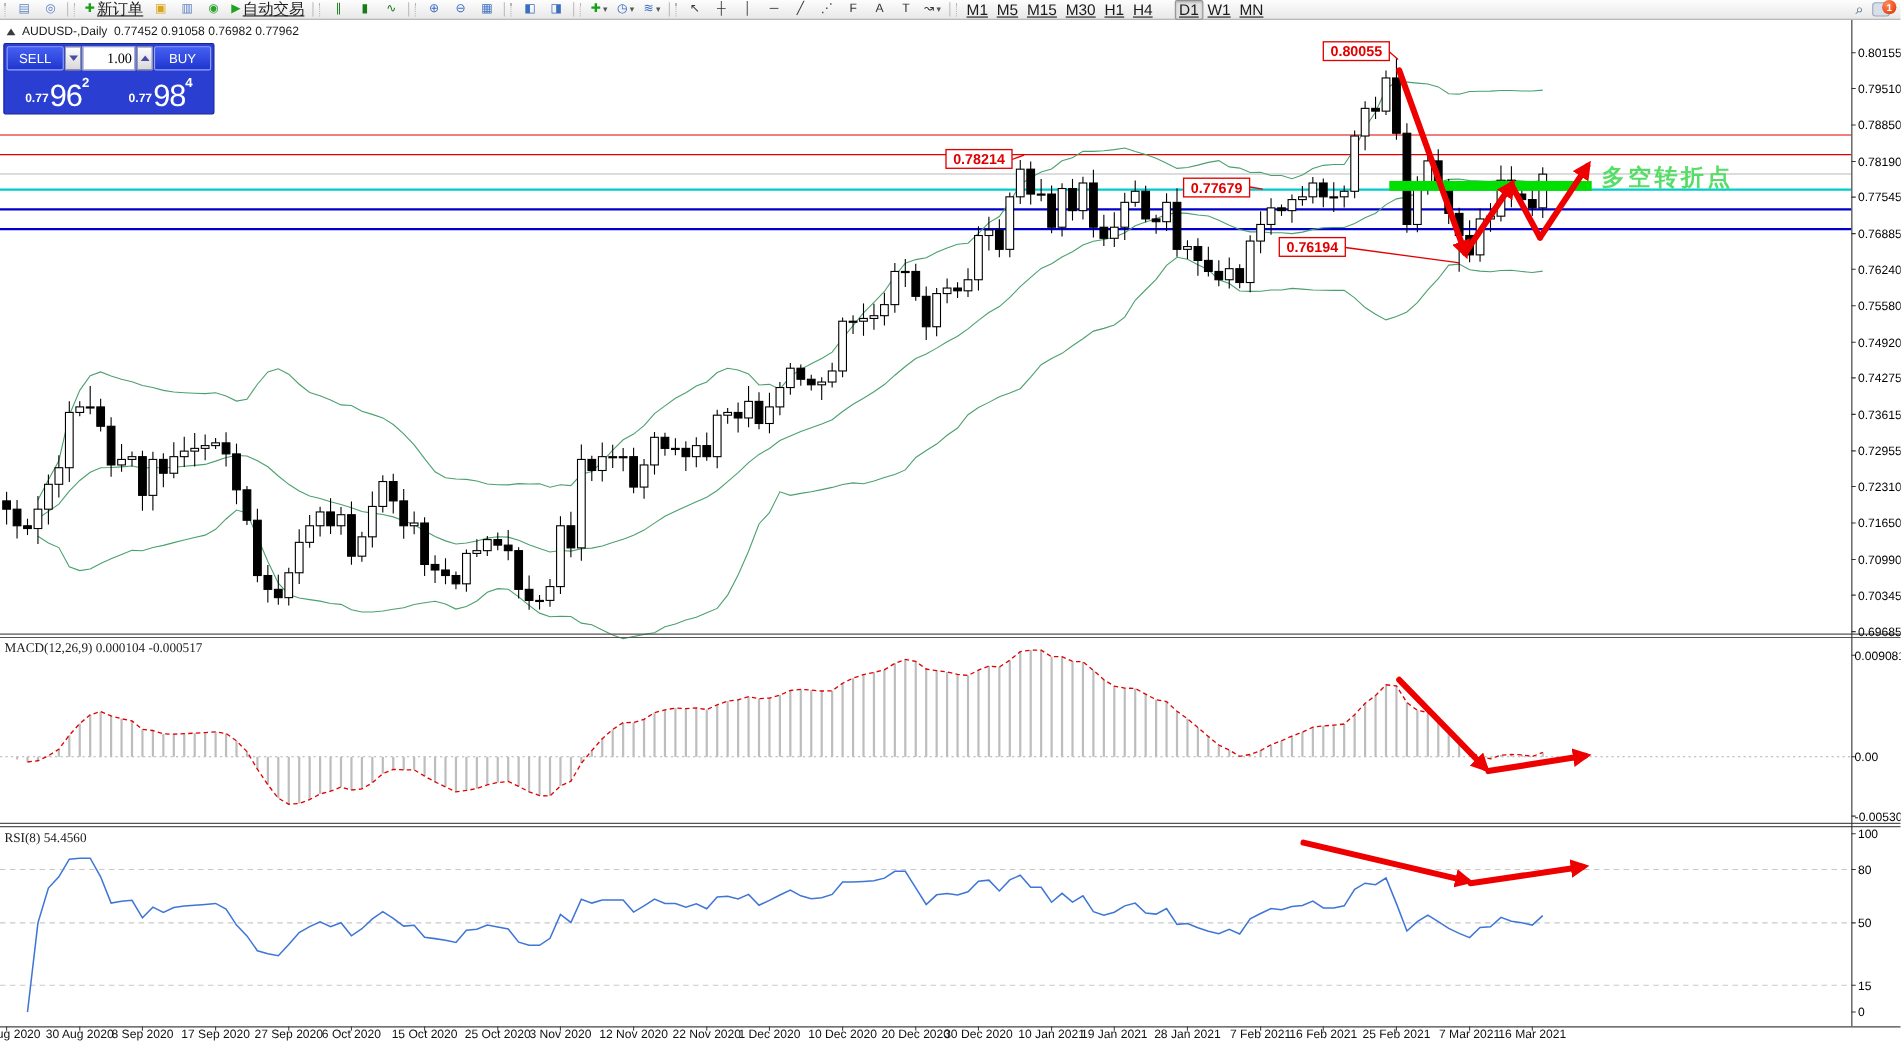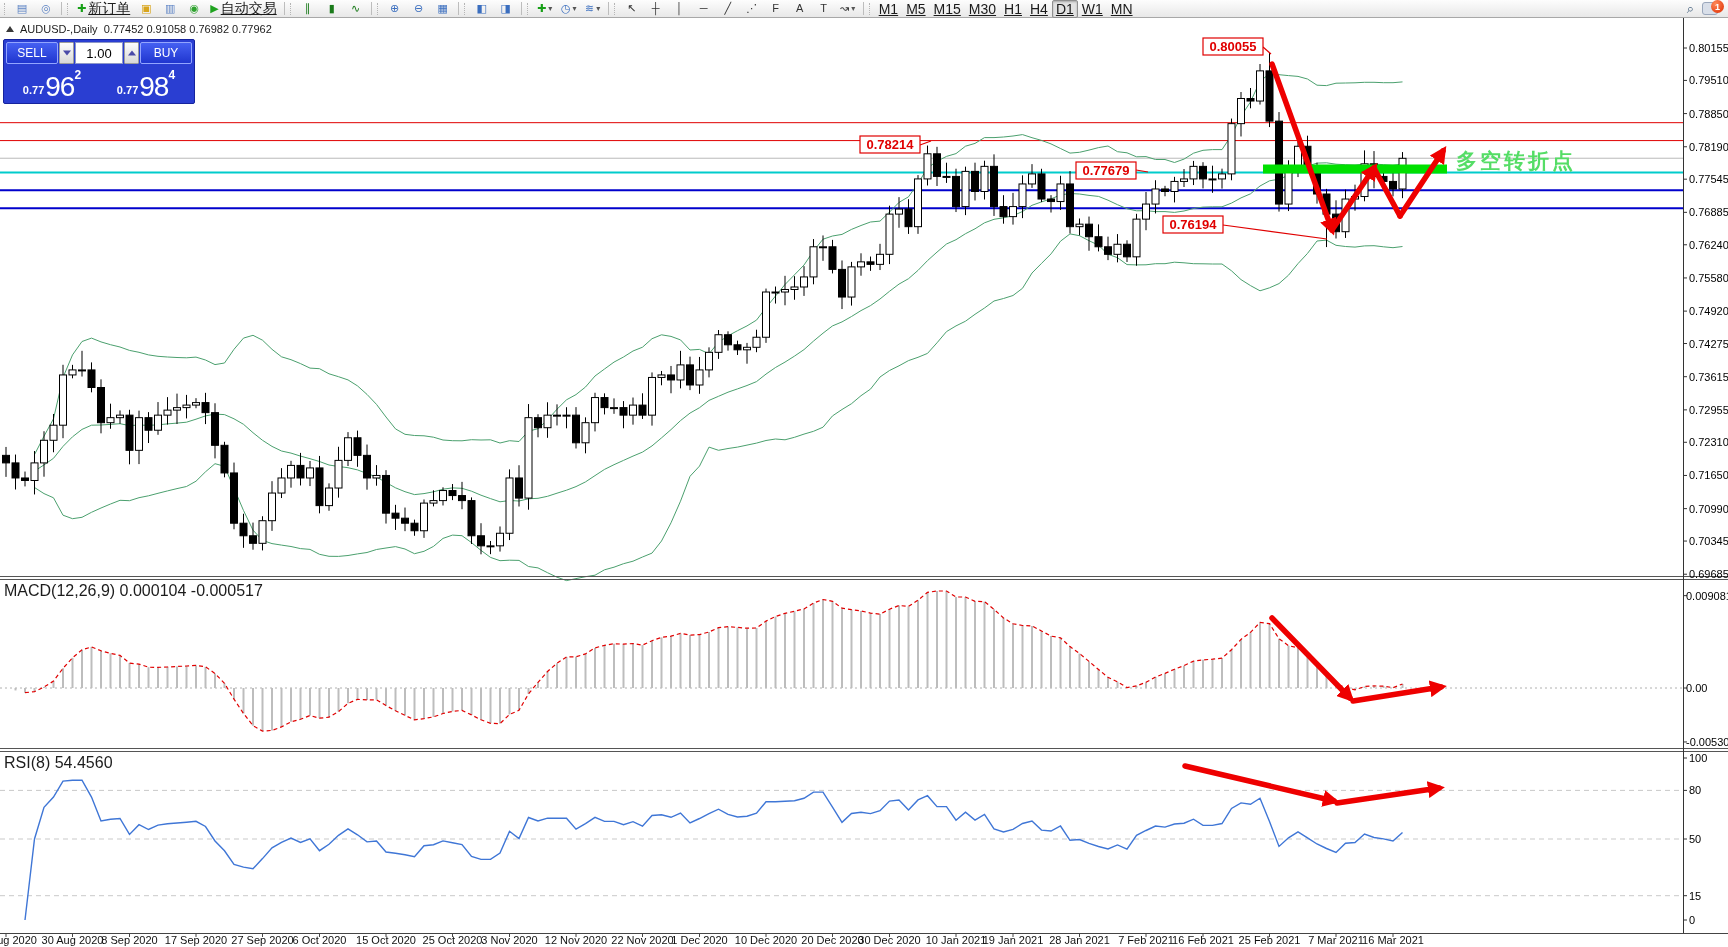--- a/index.html
+++ b/index.html
@@ -4,21 +4,21 @@
 <style>
   html,body{margin:0;padding:0;background:#fff;font-family:"Liberation Sans","DejaVu Sans",sans-serif;}
   #stage{position:relative;width:1728px;height:947px;background:#fff;overflow:hidden;}
   svg text{font-family:"Liberation Sans","DejaVu Sans",sans-serif;}
 
   
   .toolbar{position:absolute;top:0;left:0;width:1728px;height:18px;background:linear-gradient(#fdfdfd,#e8e8e8);
     border-bottom:1px solid #a8a8a8;display:flex;align-items:center;font-size:11px;z-index:6;padding:0 2px;box-sizing:border-box;}
   .tb-btn{height:16px;min-width:16px;display:inline-flex;align-items:center;justify-content:center;gap:2px;
     padding:0 3px;border:1px solid transparent;border-radius:2px;color:#222;cursor:default;white-space:nowrap;}
-  .tb-btn.active{background:#e2e2e2;border:1px solid #8f8f8f;box-shadow:inset 0 1px 2px rgba(0,0,0,.25);}
+  .tb-btn.active{background:#e2e2e2;border:1px solid #8f8f8f;box-shadow:inset 0 1px 2px rgba(0,0,0,.25);margin-left:16px;}
   .tb-ico{font-size:11px;line-height:11px;}
   .tb-lbl{font-size:14px;color:#1a1a1a;text-decoration:underline;}
   .tb-caret{font-size:8px;color:#555;}
   .tb-sep{width:1px;height:13px;background:#bdbdbd;margin:0 3px;}
   .tb-grip{width:3px;height:12px;border-left:1px dotted #b5b5b5;margin:0 2px;}
   .tb-right{margin-left:auto;display:flex;align-items:center;gap:8px;padding-right:8px;}
   .tb-bubble{position:relative;width:14px;height:11px;background:#d9dfe9;border:1px solid #9aa7bb;border-radius:3px;}
   .tb-badge{position:absolute;right:-7px;top:-3px;width:13px;height:13px;border-radius:50%;
     background:radial-gradient(circle at 35% 30%,#ff8a5a,#dd2b00);color:#fff;font-size:9px;font-weight:bold;
     display:flex;align-items:center;justify-content:center;}
@@ -31,29 +31,29 @@
   
   .oneclick{position:absolute;left:3px;top:39px;width:192px;z-index:5;background:#2a3ed2;border:1px solid #15239d;
     border-radius:2px;padding:2px;box-sizing:border-box;}
   .oc-row1{display:flex;height:22px;gap:1px;}
   .oc-btn{background:linear-gradient(#4560f2,#2036cf);color:#fff;border:1px solid #93a5ff;border-radius:2px;
     font-size:12px;font-weight:normal;flex:0 0 52px;font-family:inherit;}
   .oc-step{flex:0 0 15px;background:linear-gradient(#fdfdfd,#d8d8d8);border:1px solid #9d9d9d;position:relative;border-radius:1px;}
   .oc-step::after{content:"";position:absolute;left:50%;top:50%;transform:translate(-50%,-50%);width:0;height:0;}
   .oc-step.dn::after{border-left:4px solid transparent;border-right:4px solid transparent;border-top:5px solid #4a4aa8;}
   .oc-step.up::after{border-left:4px solid transparent;border-right:4px solid transparent;border-bottom:5px solid #4a4aa8;}
-  .oc-vol{flex:1;min-width:0;text-align:center;font-size:13px;border:1px solid #8d97c8;background:#fff;color:#000;font-family:Liberation Sans, sans-serif;}
+  .oc-vol{flex:1;min-width:0;text-align:right;font-size:13px;border:1px solid #8d97c8;background:#fff;color:#000;font-family:Liberation Serif, serif;}
   .oc-prices{display:flex;gap:2px;margin-top:2px;}
   .oc-price{flex:1;height:34px;color:#fff;display:flex;align-items:flex-end;justify-content:center;padding-bottom:1px;}
   .oc-small{font-size:11px;font-weight:bold;margin:0 1px 4px 0;}
   .oc-big{font-size:28px;font-weight:normal;line-height:26px;letter-spacing:-1px;}
   .oc-sup{font-size:12px;font-weight:bold;align-self:flex-start;margin-top:2px;}
 
   
-  .ind-label{position:absolute;z-index:5;font-size:16px;color:#1c1c1c;white-space:nowrap;}
+  .ind-label{position:absolute;z-index:5;font-size:12px;color:#1c1c1c;white-space:nowrap;font-family:Liberation Serif, serif;}
   .cn-note{position:absolute;left:1456px;top:147px;z-index:5;font-size:21px;color:#55dd66;letter-spacing:3px;white-space:nowrap;font-weight:bold;}
 </style>
 </head>
 <body>
 
 <div id="stage">
 
   <svg id="cv" width="1728" height="947" style="position:absolute;left:0;top:0;">
       <defs>
         <marker id="ah" viewBox="0 0 10 10" refX="6.5" refY="5" markerWidth="3.1" markerHeight="3.1" orient="auto">

